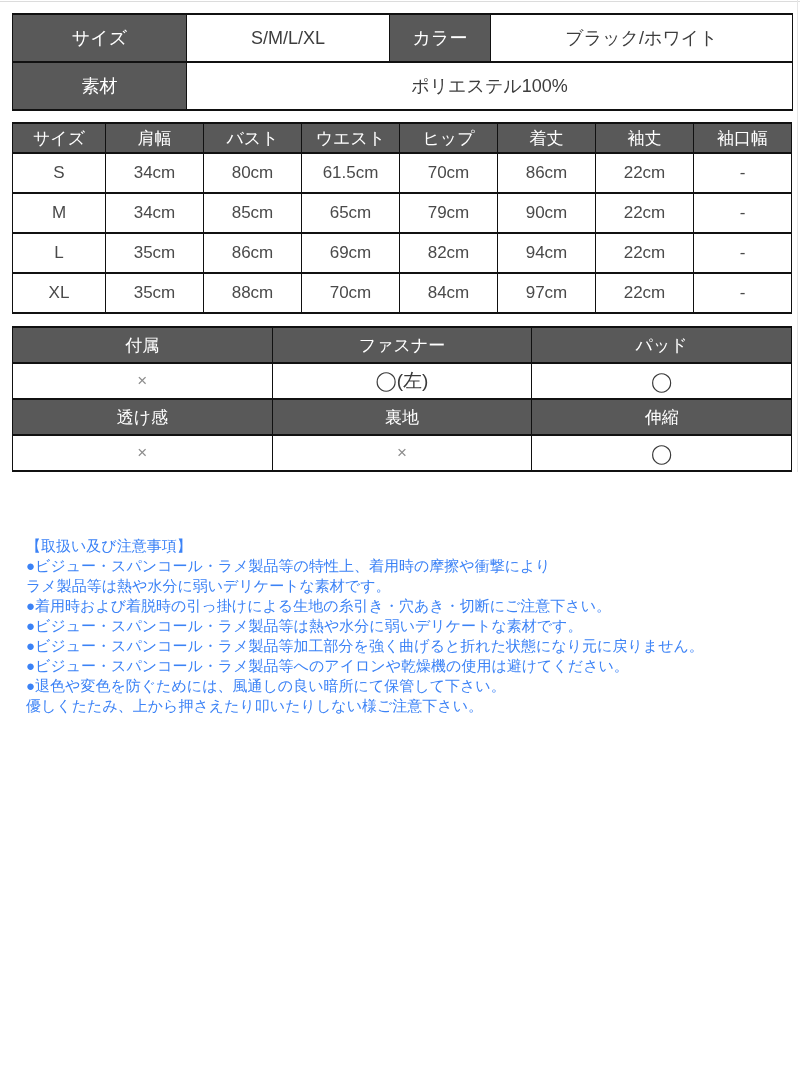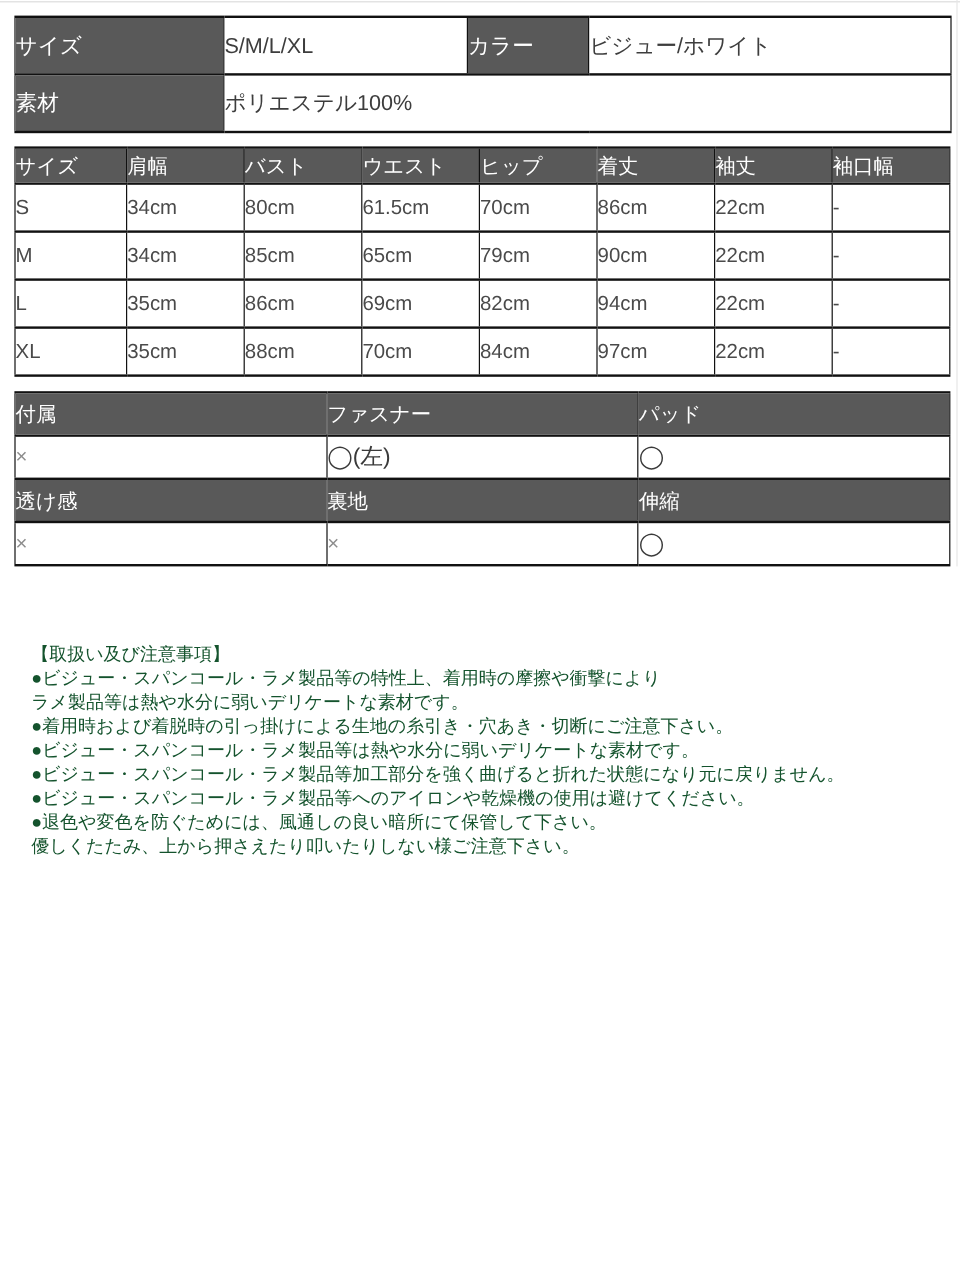--- a/index.html
+++ b/index.html
@@ -22,21 +22,21 @@
   table {
     border-collapse: collapse;
     position: absolute;
     table-layout: fixed;
     background: #ffffff;
   }
   th, td {
     border: 1px solid #111111;
     border-top-width: 2px;
     border-bottom-width: 2px;
-    text-align: left;
+    text-align: center;
     vertical-align: middle;
     overflow: hidden;
     white-space: nowrap;
   }
   th {
     background: #595959;
     color: #ffffff;
     font-weight: normal;
   }
   
@@ -48,21 +48,21 @@
   #size-table td { height: 40px; font-size: 17px; color: #4a4a4a; }
   
   #spec-table { left: 12px; top: 326px; width: 780px; }
   #spec-table th { height: 36px; font-size: 17px; }
   #spec-table td { height: 36px; font-size: 16px; color: #6a6a6a; }
   #spec-table td.mark-x { color: #8d8d8d; font-size: 17px; }
   #spec-table td.mark-circle { color: #3a3a3a; font-size: 19px; }
   
   #notes {
     position: absolute; left: 26px; top: 536px; width: 762px;
-    font-size: 15px; line-height: 20px; color: #14532d;
+    font-size: 15px; line-height: 20px; color: #3b82f6;
   }
   .note-line { white-space: nowrap; }
 </style>
 </head>
 <body>
 
 <div class="hairline-top"></div>
 <div class="hairline-right"></div>
 
 <table id="info-table">
@@ -70,21 +70,21 @@
     <col style="width:174px">
       <col style="width:203px">
       <col style="width:101px">
       <col style="width:302px">
   </colgroup>
   <tbody>
       <tr>
     <th>サイズ</th>
     <td>S/M/L/XL</td>
     <th>カラー</th>
-    <td>ビジュー/ホワイト</td>
+    <td>ブラック/ホワイト</td>
   </tr>
   <tr>
     <th>素材</th>
     <td colspan="3">ポリエステル100%</td>
   </tr>
 </tbody>
   </table>
 
 <table id="size-table">
   <colgroup>

